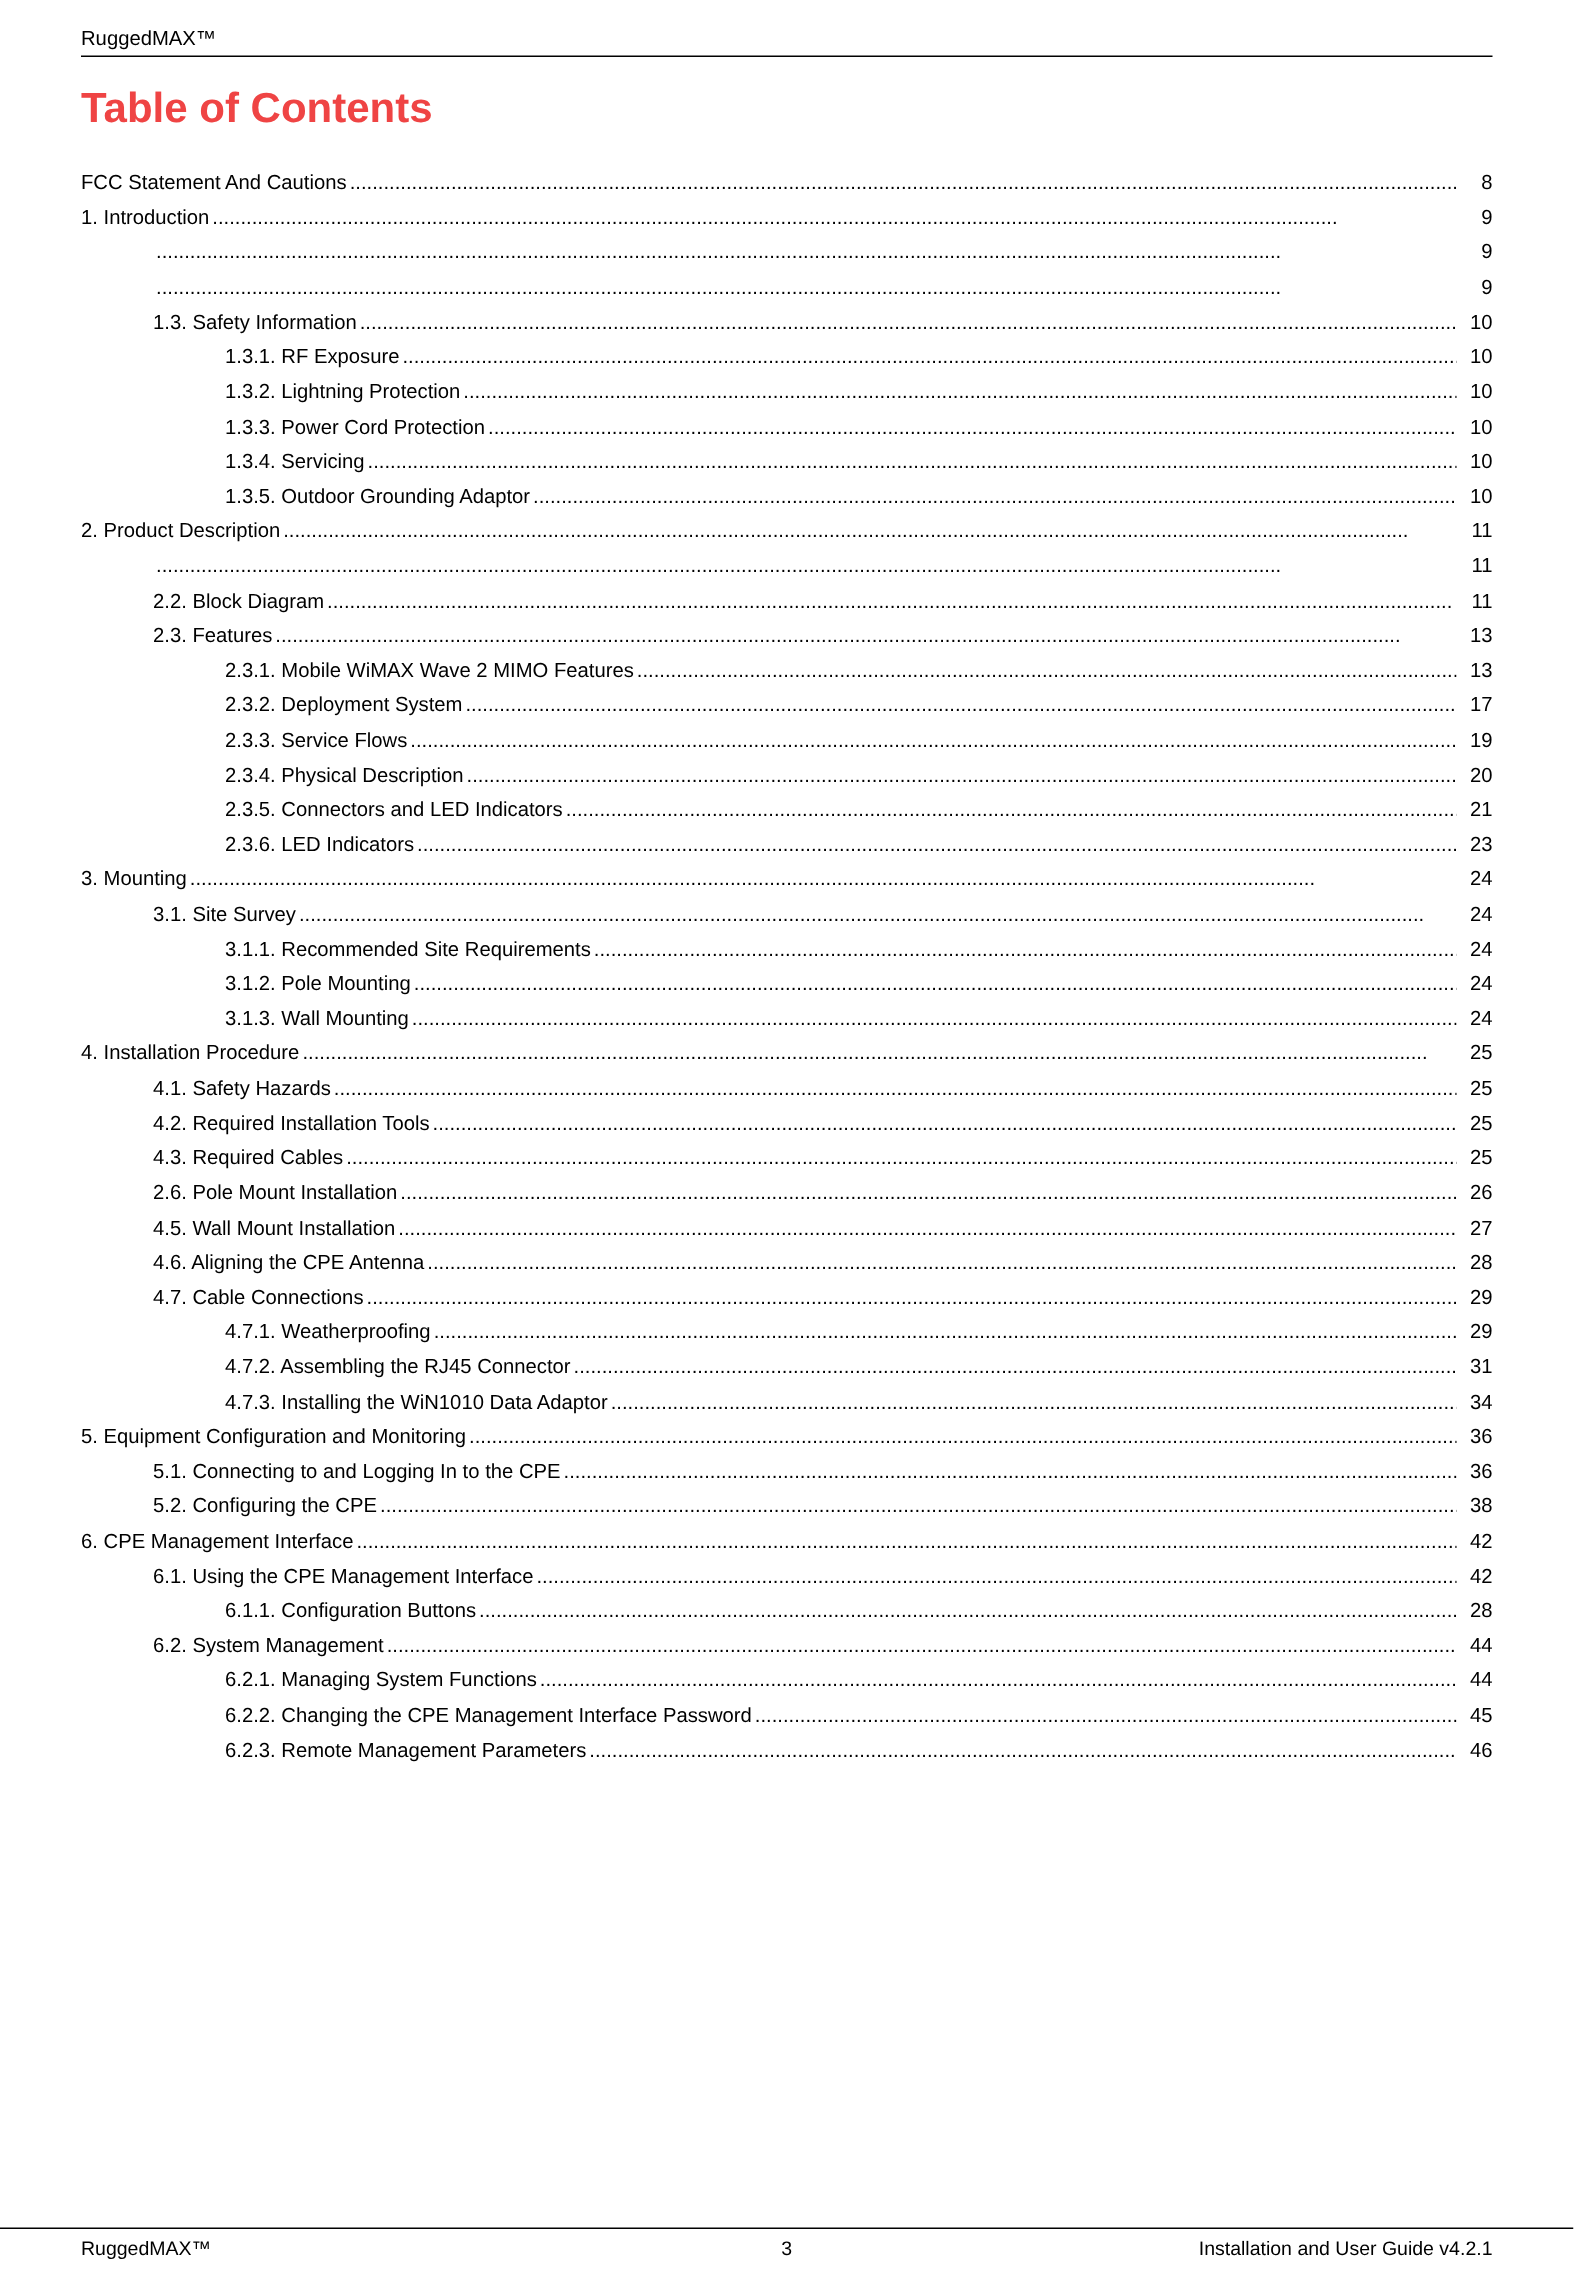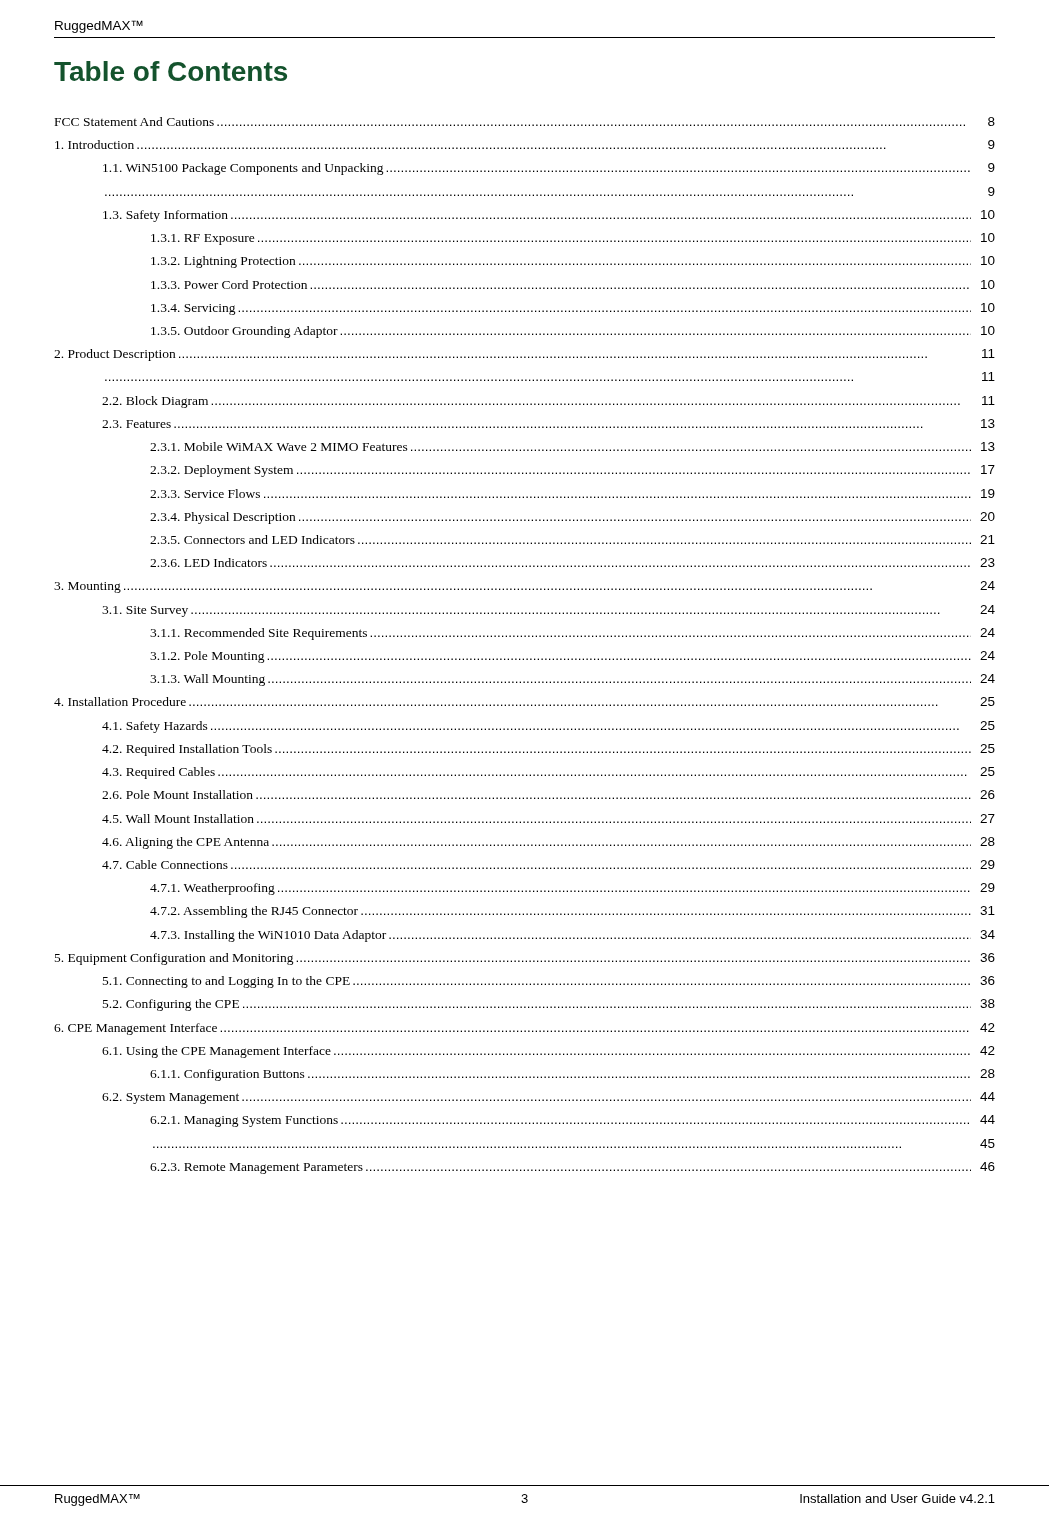--- a/index.html
+++ b/index.html
@@ -24,37 +24,36 @@
       padding-bottom: 4px;
       margin-bottom: 18px;
     }
     .header-title {
       font-size: 13.5px;
       font-weight: normal;
     }
     h1.toc-title {
       font-size: 28px;
       font-weight: bold;
-      color: #14532d;
+      color: #ef4444;
       margin-bottom: 22px;
       margin-top: 10px;
     }
     .toc-entries {
       width: 100%;
     }
     .toc-entry {
       display: flex;
       align-items: baseline;
       line-height: 1.72;
       font-size: 13.5px;
     }
     .toc-entry .label {
       white-space: nowrap;
       flex-shrink: 0;
-      font-family: Liberation Serif, serif;
     }
     .toc-entry .dots {
       flex: 1;
       overflow: hidden;
       margin: 0 2px;
       white-space: nowrap;
       color: #000;
     }
     .toc-entry .page-num {
       flex-shrink: 0;
@@ -101,21 +100,20 @@
         <span class="label">FCC Statement And Cautions</span>
         <span class="dots"> ........................................................................................................................................................................................................ </span>
         <span class="page-num">8</span>
       </div>
       <div class="toc-entry indent-0">
         <span class="label">1. Introduction</span>
         <span class="dots"> ........................................................................................................................................................................................................ </span>
         <span class="page-num">9</span>
       </div>
       <div class="toc-entry indent-1">
-        <span class="label">1.1. WiN5100 Package Components and Unpacking</span>
         <span class="dots"> ........................................................................................................................................................................................................ </span>
         <span class="page-num">9</span>
       </div>
       <div class="toc-entry indent-1">
         <span class="dots"> ........................................................................................................................................................................................................ </span>
         <span class="page-num">9</span>
       </div>
       <div class="toc-entry indent-1">
         <span class="label">1.3. Safety Information</span>
         <span class="dots"> ........................................................................................................................................................................................................ </span>
@@ -309,20 +307,21 @@
         <span class="label">6.2. System Management</span>
         <span class="dots"> ........................................................................................................................................................................................................ </span>
         <span class="page-num">44</span>
       </div>
       <div class="toc-entry indent-2">
         <span class="label">6.2.1. Managing System Functions</span>
         <span class="dots"> ........................................................................................................................................................................................................ </span>
         <span class="page-num">44</span>
       </div>
       <div class="toc-entry indent-2">
+        <span class="label">6.2.2. Changing the CPE Management Interface Password</span>
         <span class="dots"> ........................................................................................................................................................................................................ </span>
         <span class="page-num">45</span>
       </div>
       <div class="toc-entry indent-2">
         <span class="label">6.2.3. Remote Management Parameters</span>
         <span class="dots"> ........................................................................................................................................................................................................ </span>
         <span class="page-num">46</span>
       </div>
     </div>
 </div>

